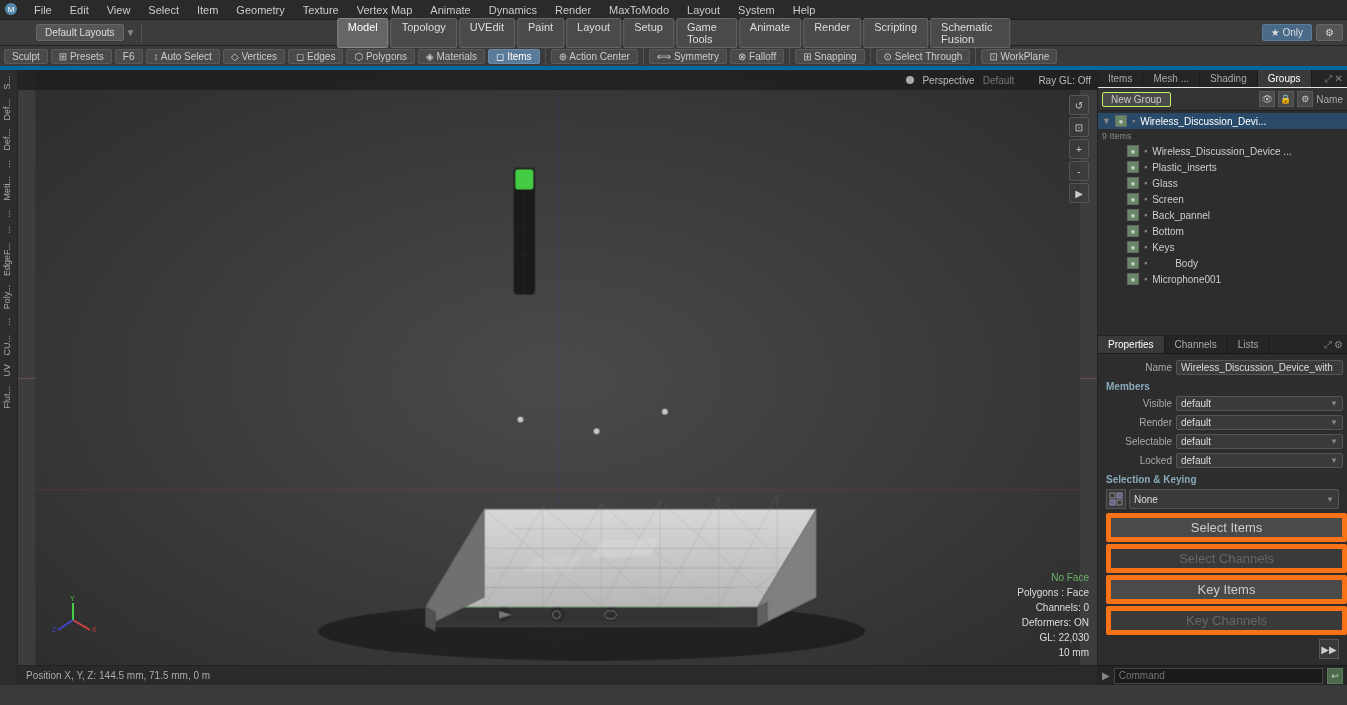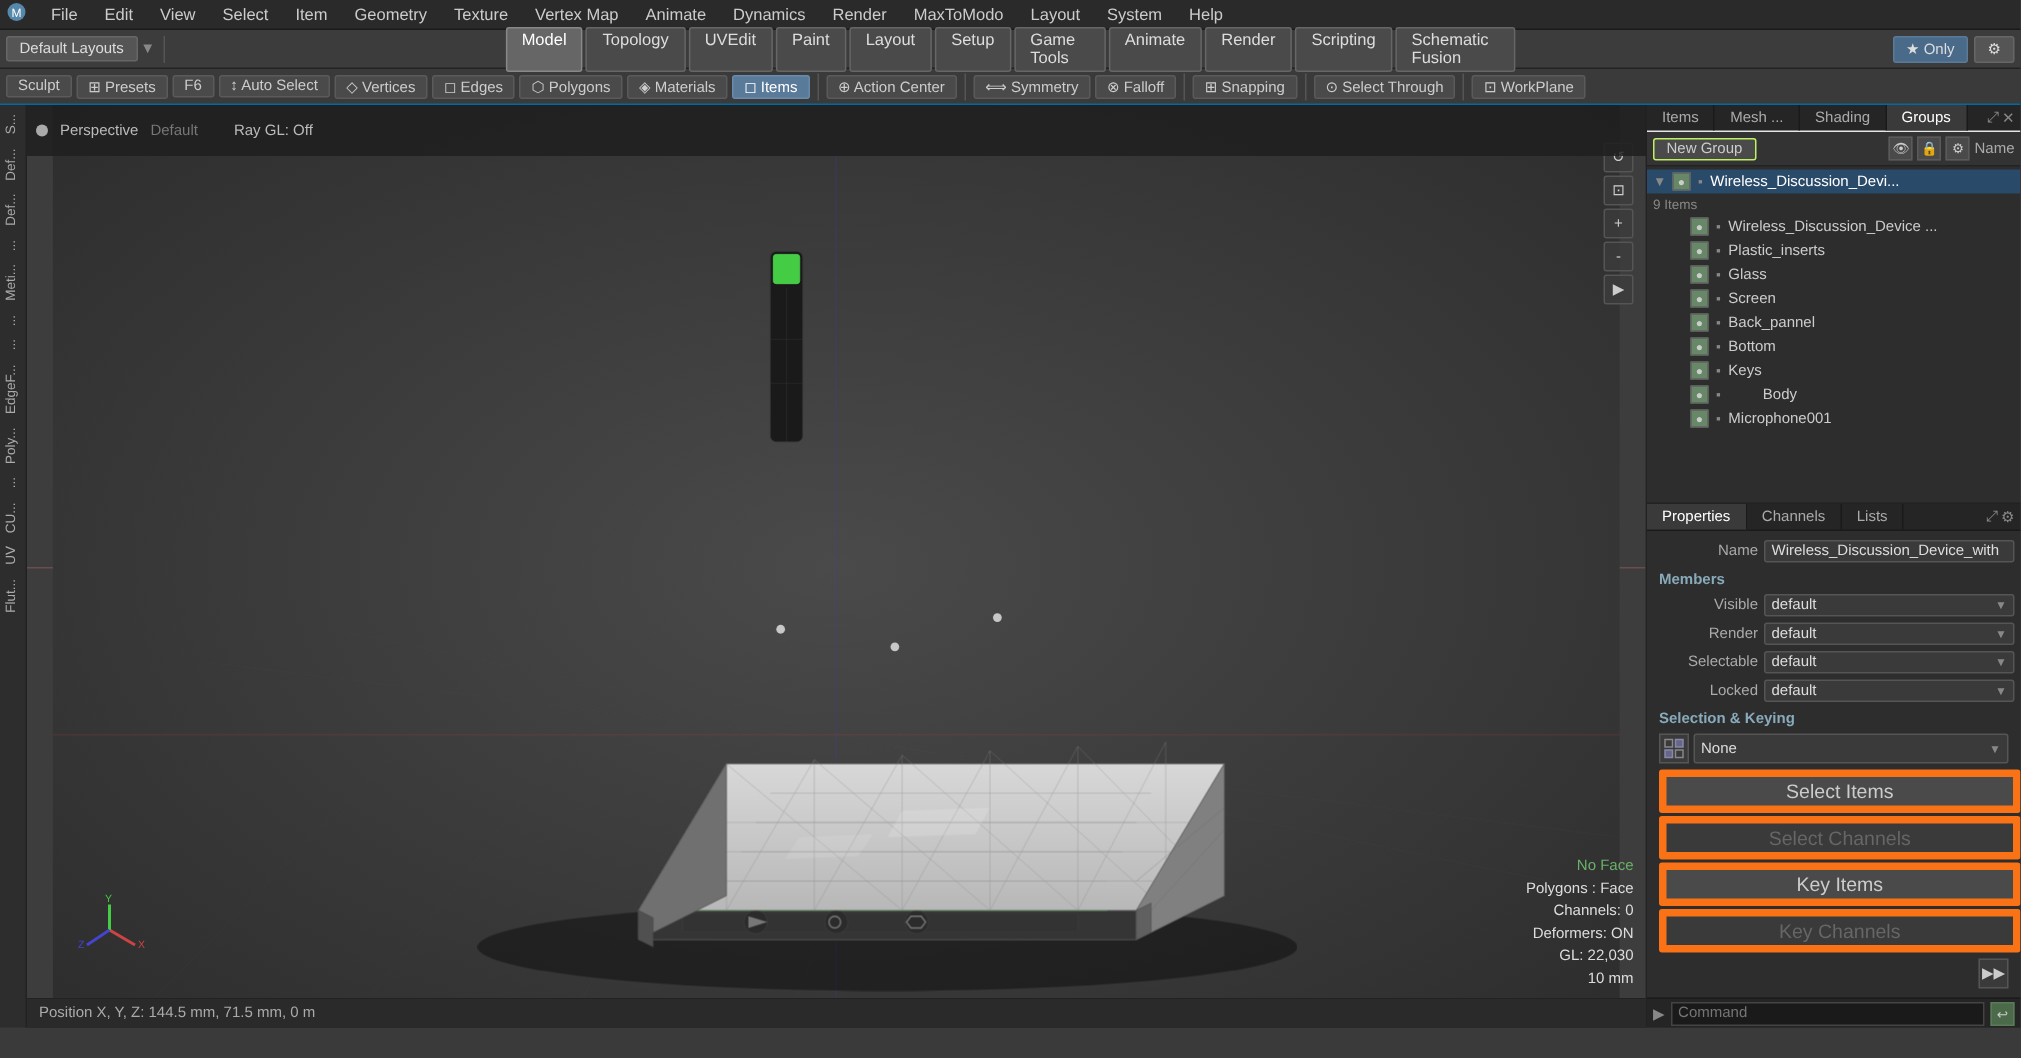--- a/index.html
+++ b/index.html
@@ -37,20 +37,21 @@
       display: flex;
       align-items: center;
       padding: 0 4px;
       gap: 4px;
       border-bottom: 1px solid #222;
     }
     .toolbar-group {
       display: flex;
       align-items: center;
       gap: 2px;
+      margin-left: 32px;
     }
     .toolbar-btn {
       background: #555;
       border: 1px solid #666;
       color: #ddd;
       padding: 2px 8px;
       font-size: 10px;
       cursor: pointer;
       border-radius: 2px;
       white-space: nowrap;
@@ -94,21 +95,21 @@
     }
 
     
     #toolbar2 {
       height: 24px;
       background: #3a3a3a;
       display: flex;
       align-items: center;
       padding: 0 4px;
       gap: 3px;
-      border-bottom: 1px solid #0369a1;
+      border-bottom: 4px solid #0369a1;
     }
     .tb2-btn {
       background: #4a4a4a;
       border: 1px solid #5a5a5a;
       color: #ccc;
       padding: 1px 7px;
       font-size: 10px;
       cursor: pointer;
       border-radius: 2px;
       display: flex;
@@ -153,27 +154,28 @@
       flex: 1;
       background: #3d3d3d;
       position: relative;
       overflow: hidden;
     }
     #viewport-header {
       position: absolute;
       top: 0;
       left: 0;
       right: 0;
-      height: 34px;
+      height: 20px;
       background: rgba(30,30,30,0.85);
       display: flex;
       align-items: center;
       padding: 0 6px;
       gap: 8px;
       z-index: 10;
+      justify-content: flex-end;
     }
     .vp-label {
       font-size: 10px;
       color: #bbb;
     }
     .vp-indicator {
       width: 8px;
       height: 8px;
       background: #555;
       border-radius: 50%;

